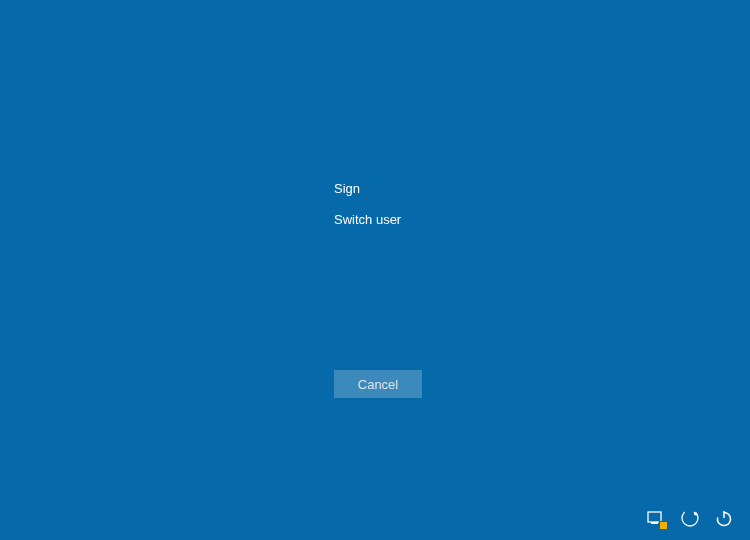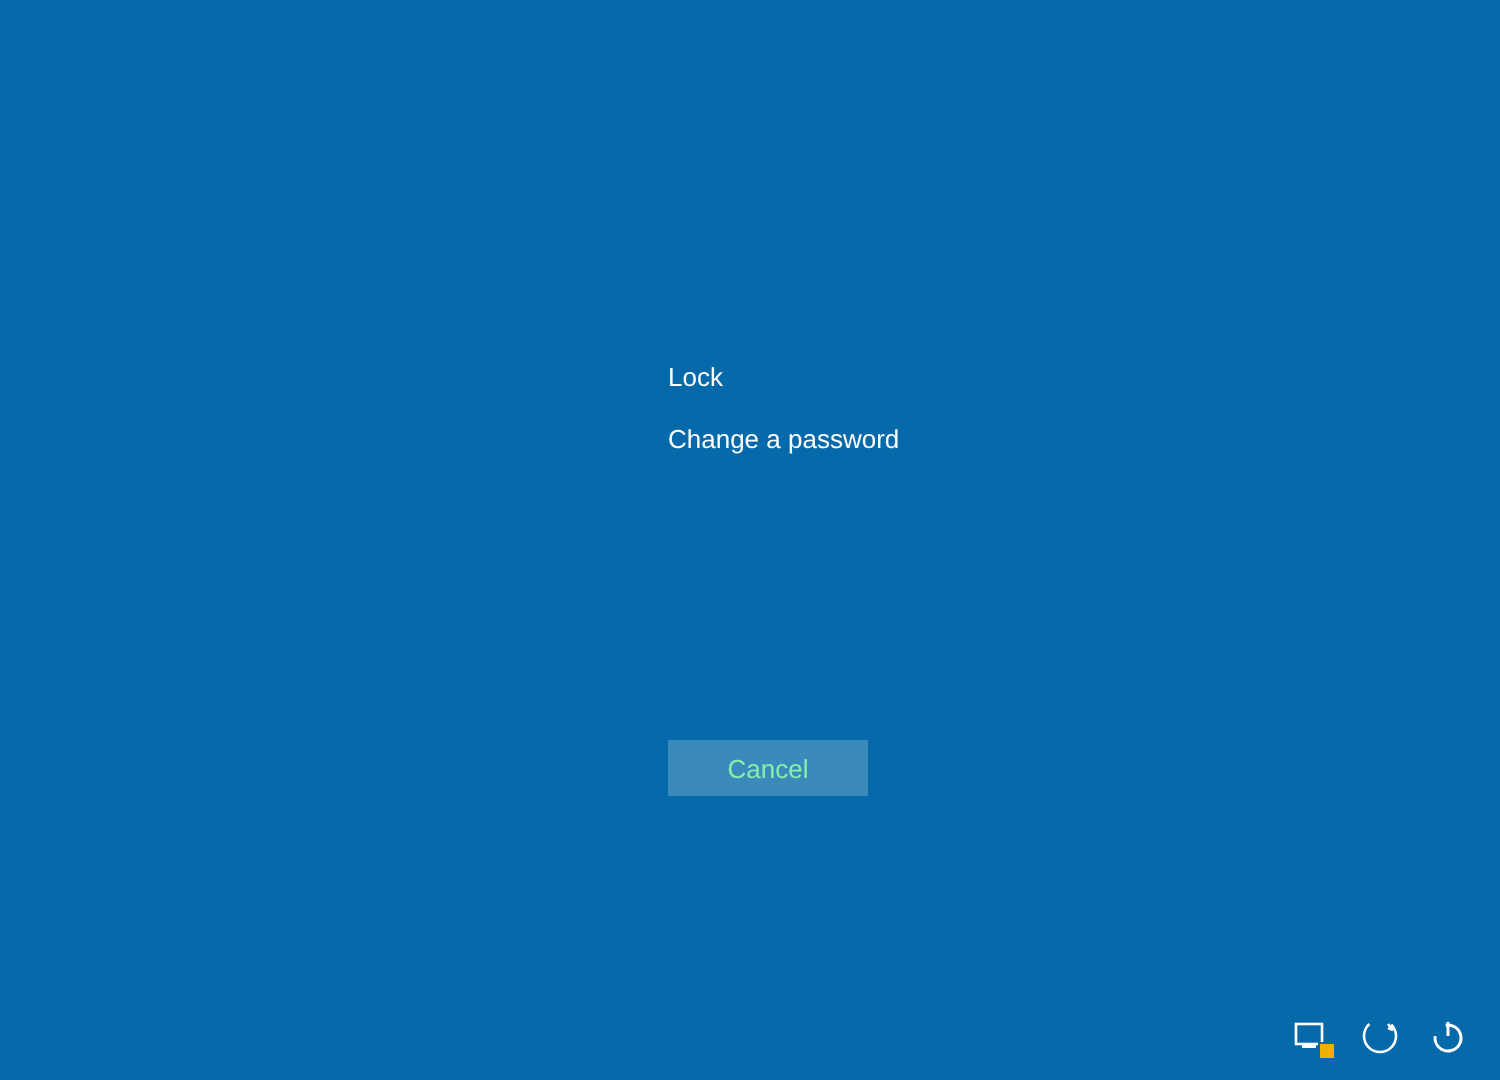--- a/index.html
+++ b/index.html
@@ -28,24 +28,24 @@
       font-weight: 400;
       padding: 7px 0;
       cursor: pointer;
       line-height: 1.3;
       white-space: nowrap;
     }
     .cancel-button {
       position: absolute;
       left: 334px;
       top: 370px;
-      width: 100px;
+      width: 88px;
       height: 28px;
       background: rgba(255, 255, 255, 0.22);
-      color: #86efac;
+      color: #e5e5e5;
       font-size: 13px;
       font-family: inherit;
       border: none;
       cursor: pointer;
       display: flex;
       align-items: center;
       justify-content: center;
     }
     .system-tray {
       position: absolute;
@@ -79,22 +79,22 @@
     .network-wrap {
       position: relative;
       width: 20px;
       height: 20px;
     }
   </style>
 </head>
 <body>
 
 <div class="menu-container">
-  <div class="menu-item">Lock</div>
-  <div class="menu-item">Change a password</div>
+  <div class="menu-item">Sign</div>
+  <div class="menu-item">Switch user</div>
 </div>
 
 <button class="cancel-button">Cancel</button>
 
 <div class="system-tray">
   <div class="tray-icon">
     <div class="network-wrap">
       <svg width="20" height="20" viewBox="0 0 20 20">
         <rect x="2" y="4" width="13" height="10" fill="none" stroke="#ffffff" stroke-width="1.3"></rect>
         <rect x="5" y="14" width="7" height="2" fill="#ffffff"></rect>

